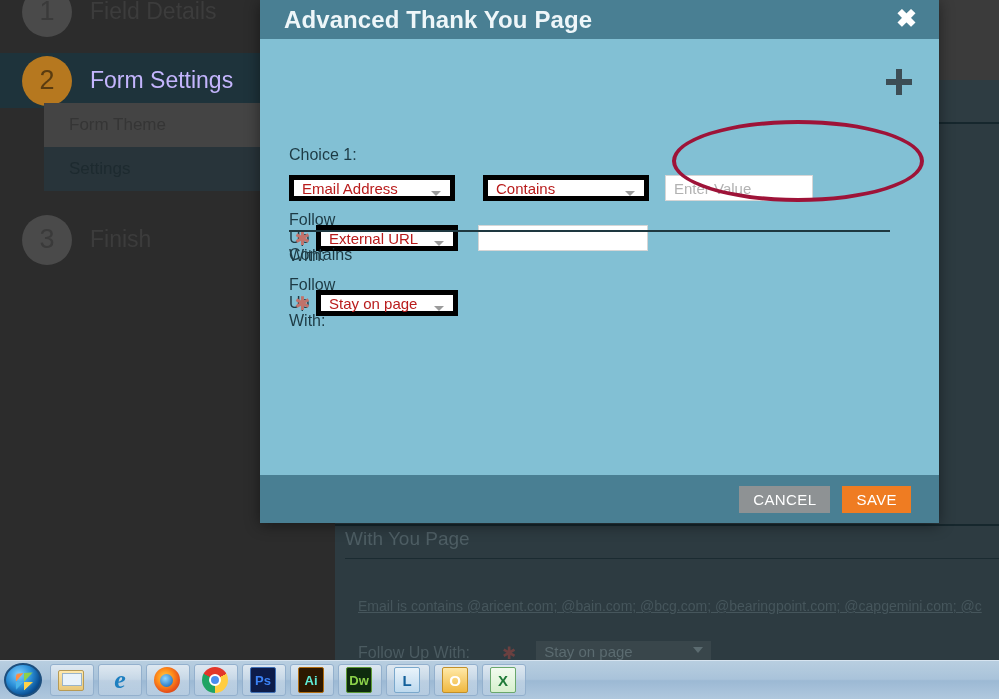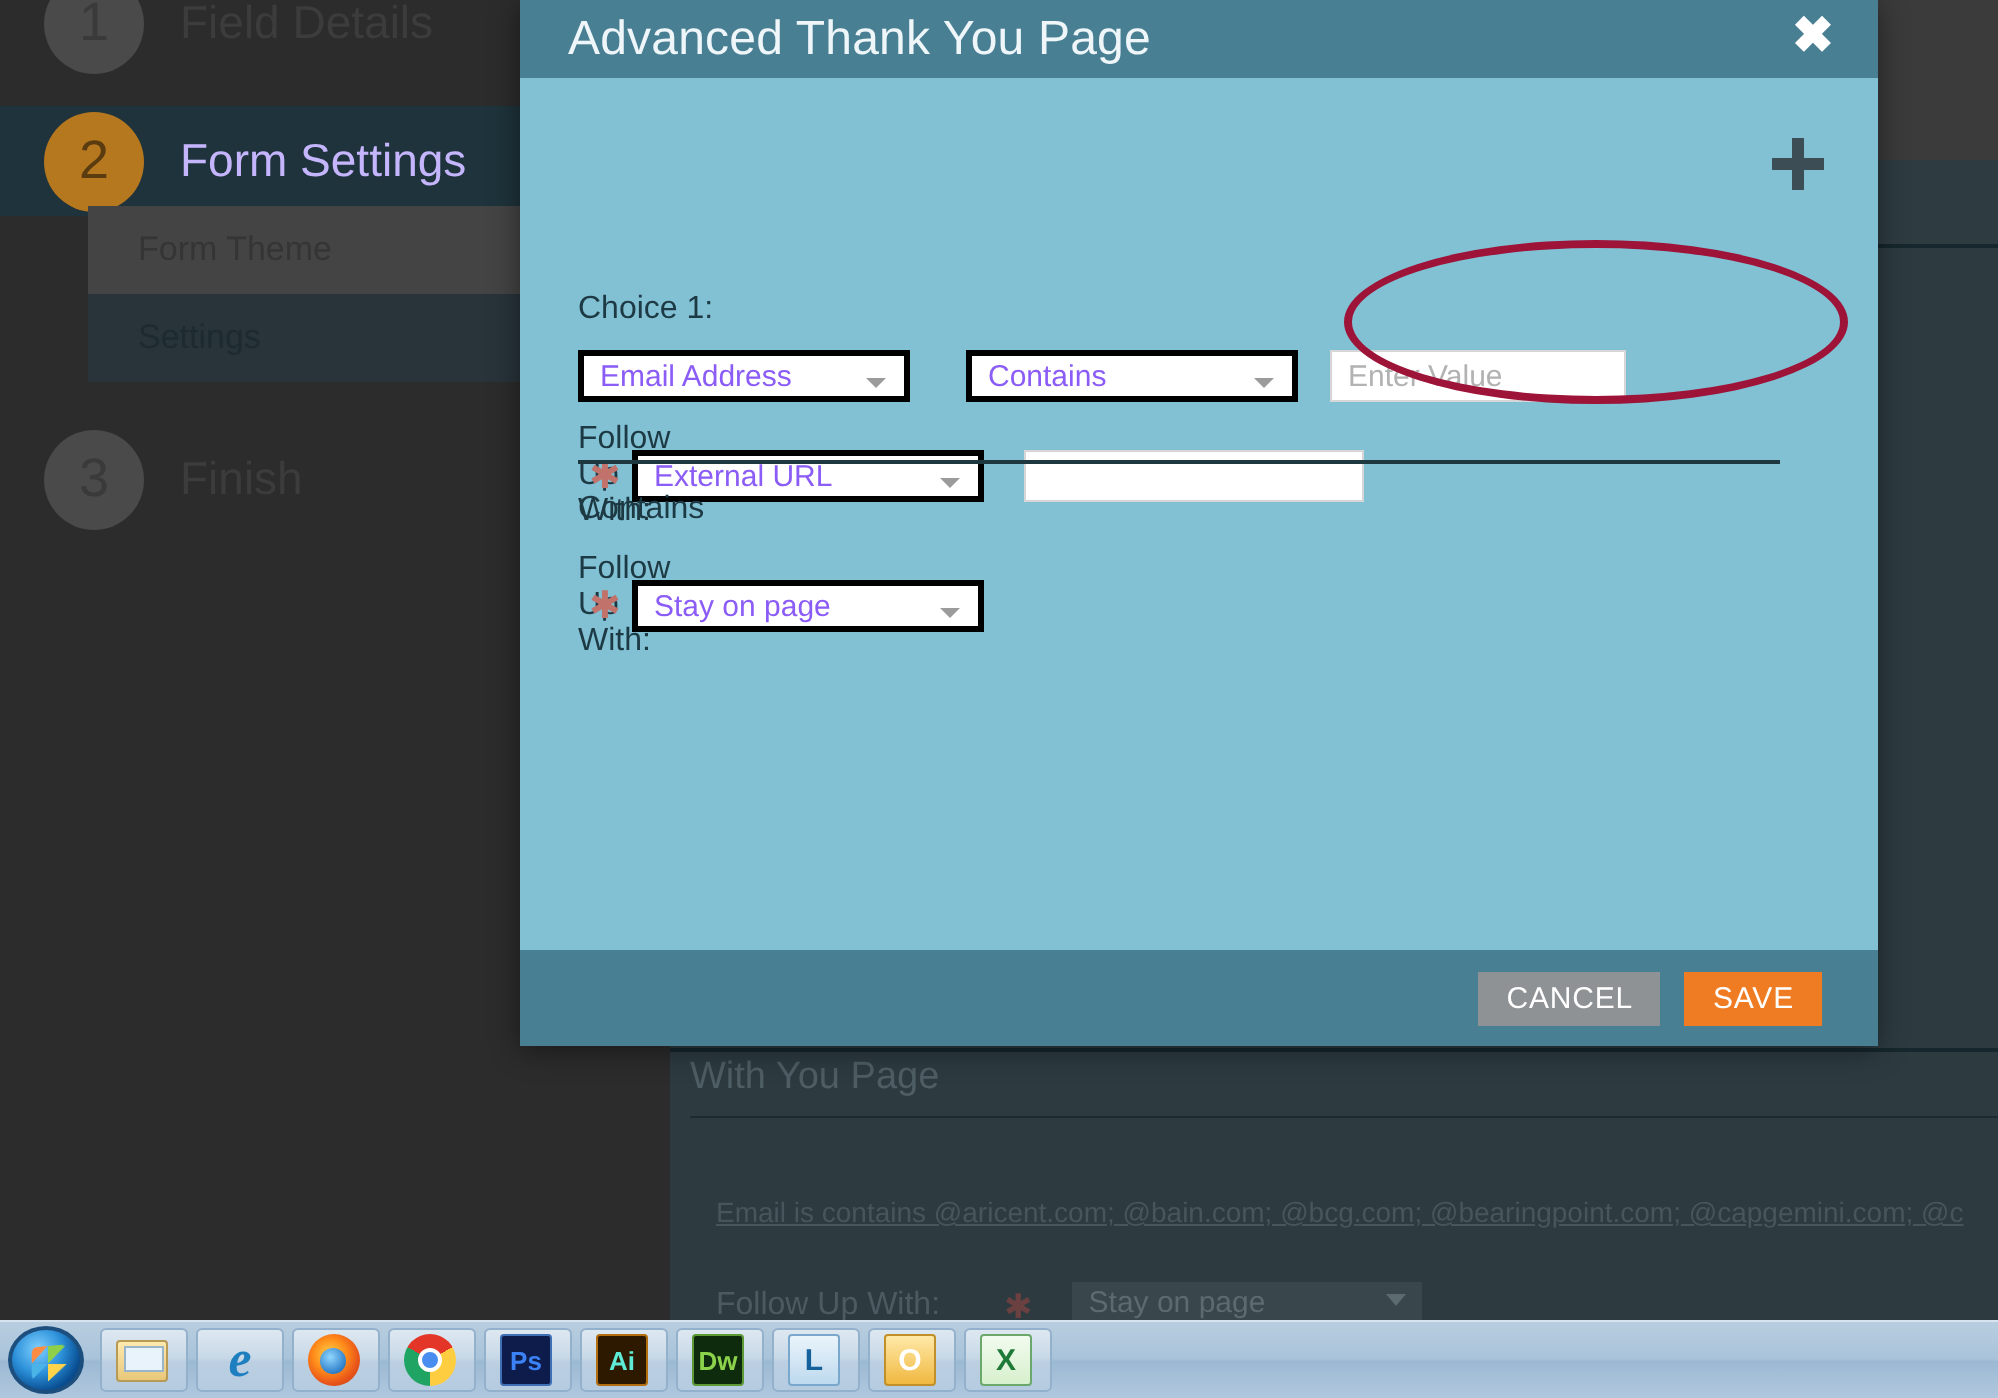--- a/index.html
+++ b/index.html
@@ -168,21 +168,21 @@
     position: relative;
     height: 39px;
     background: #497f93;
     display: flex;
     align-items: center;
     padding: 0 20px 0 24px;
   }
   #modal-title {
     font-size: 24px;
     color: #eef6f9;
-    font-weight: normal;
+    font-weight: bold;
     letter-spacing: 0.1px;
   }
   #modal-close {
     position: absolute;
     right: 22px; top: 3px;
     font-size: 25px;
     color: #ffffff;
     cursor: pointer;
     line-height: 30px;
     font-weight: bold;
@@ -228,39 +228,39 @@
     font-size: 16px;
     color: #1d3a44;
     width: 0;
   }
   .lead-if { width: 29px; }
   .lead-fu { width: 158px; }
 
   .sel {
     position: relative;
     background: #ffffff;
-    border: 3px solid #000000;
+    border: 5px solid #000000;
     height: 26px;
     font-size: 15px;
-    color: #8b5cf6;
+    color: #b91c1c;
     display: flex;
     align-items: center;
     padding: 0 26px 0 8px;
     cursor: pointer;
   }
   .sel .caret {
     position: absolute;
     right: 9px; top: 11px;
     border-left: 5px solid transparent;
     border-right: 5px solid transparent;
     border-top: 5px solid #9b9b9b;
   }
   .sel-field { width: 166px; }
   .sel-op { width: 166px; margin-left: 28px; }
-  .sel-follow { width: 176px; text-align: center; }
+  .sel-follow { width: 142px; text-align: center; }
 
   .txt {
     background: #ffffff;
     border: 1px solid #d6d6d6;
     height: 26px;
     font-size: 15px;
     padding: 0 8px;
     color: #2a2a2a;
     outline: none;
     font-family: "Liberation Sans", sans-serif;

